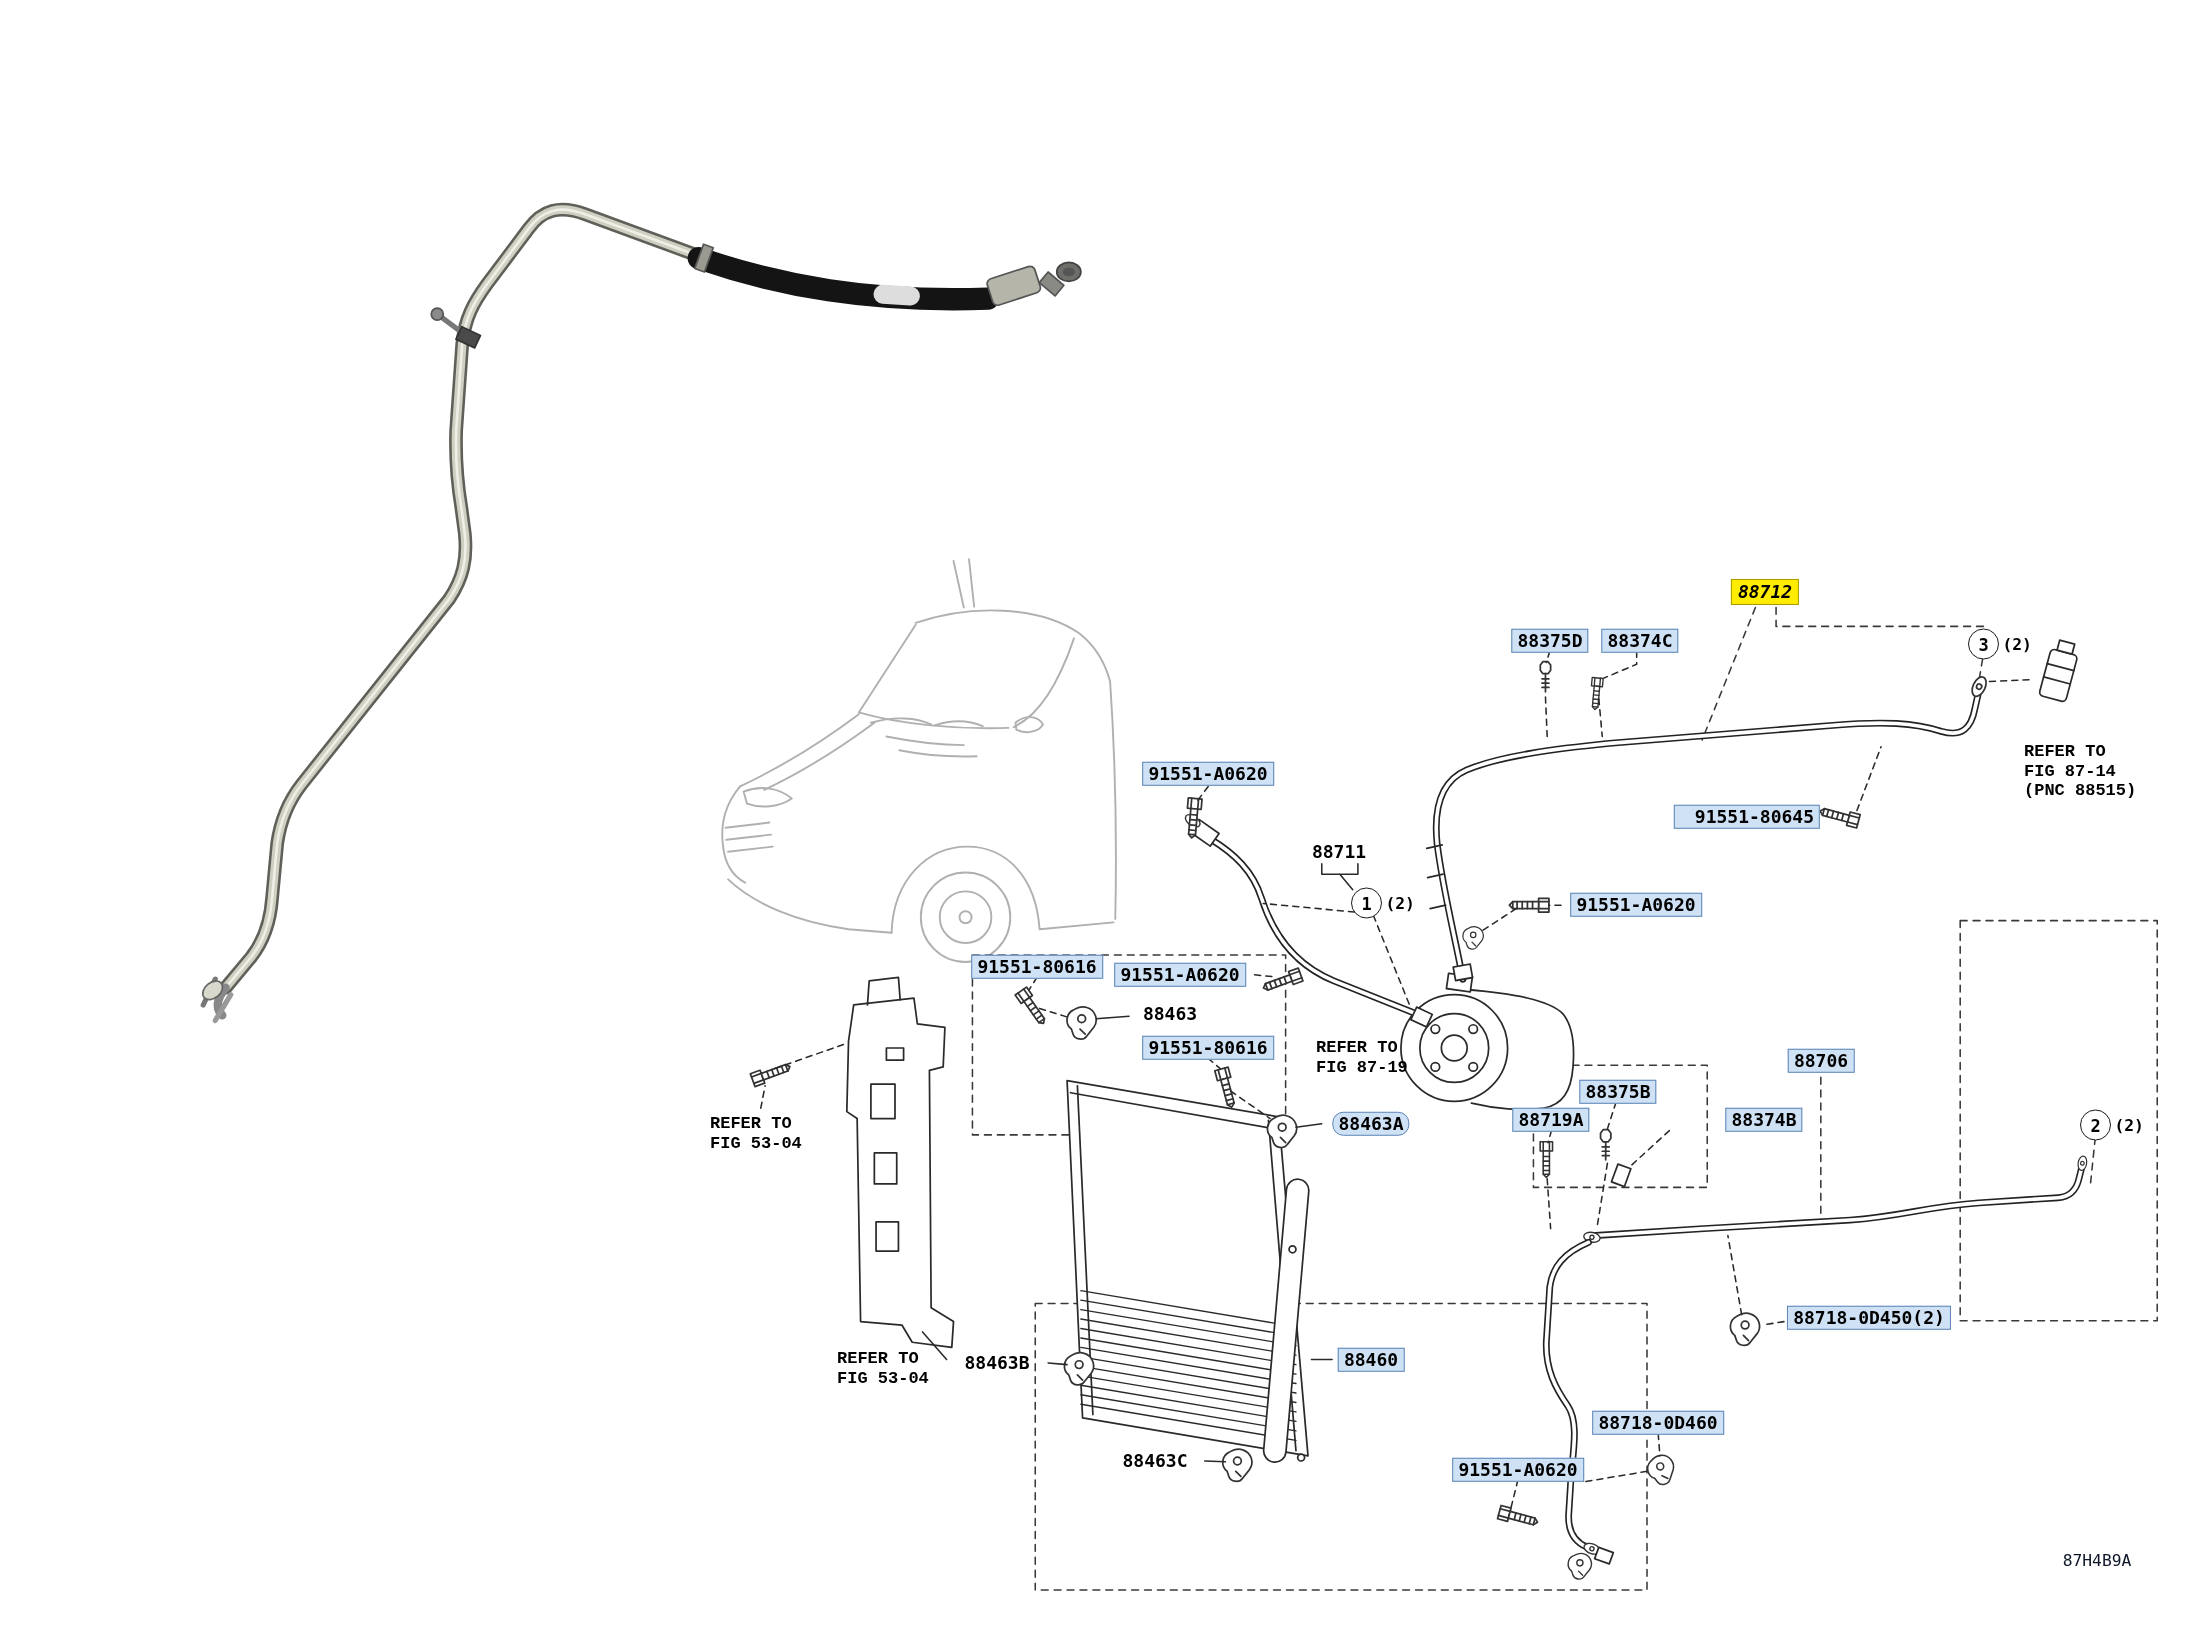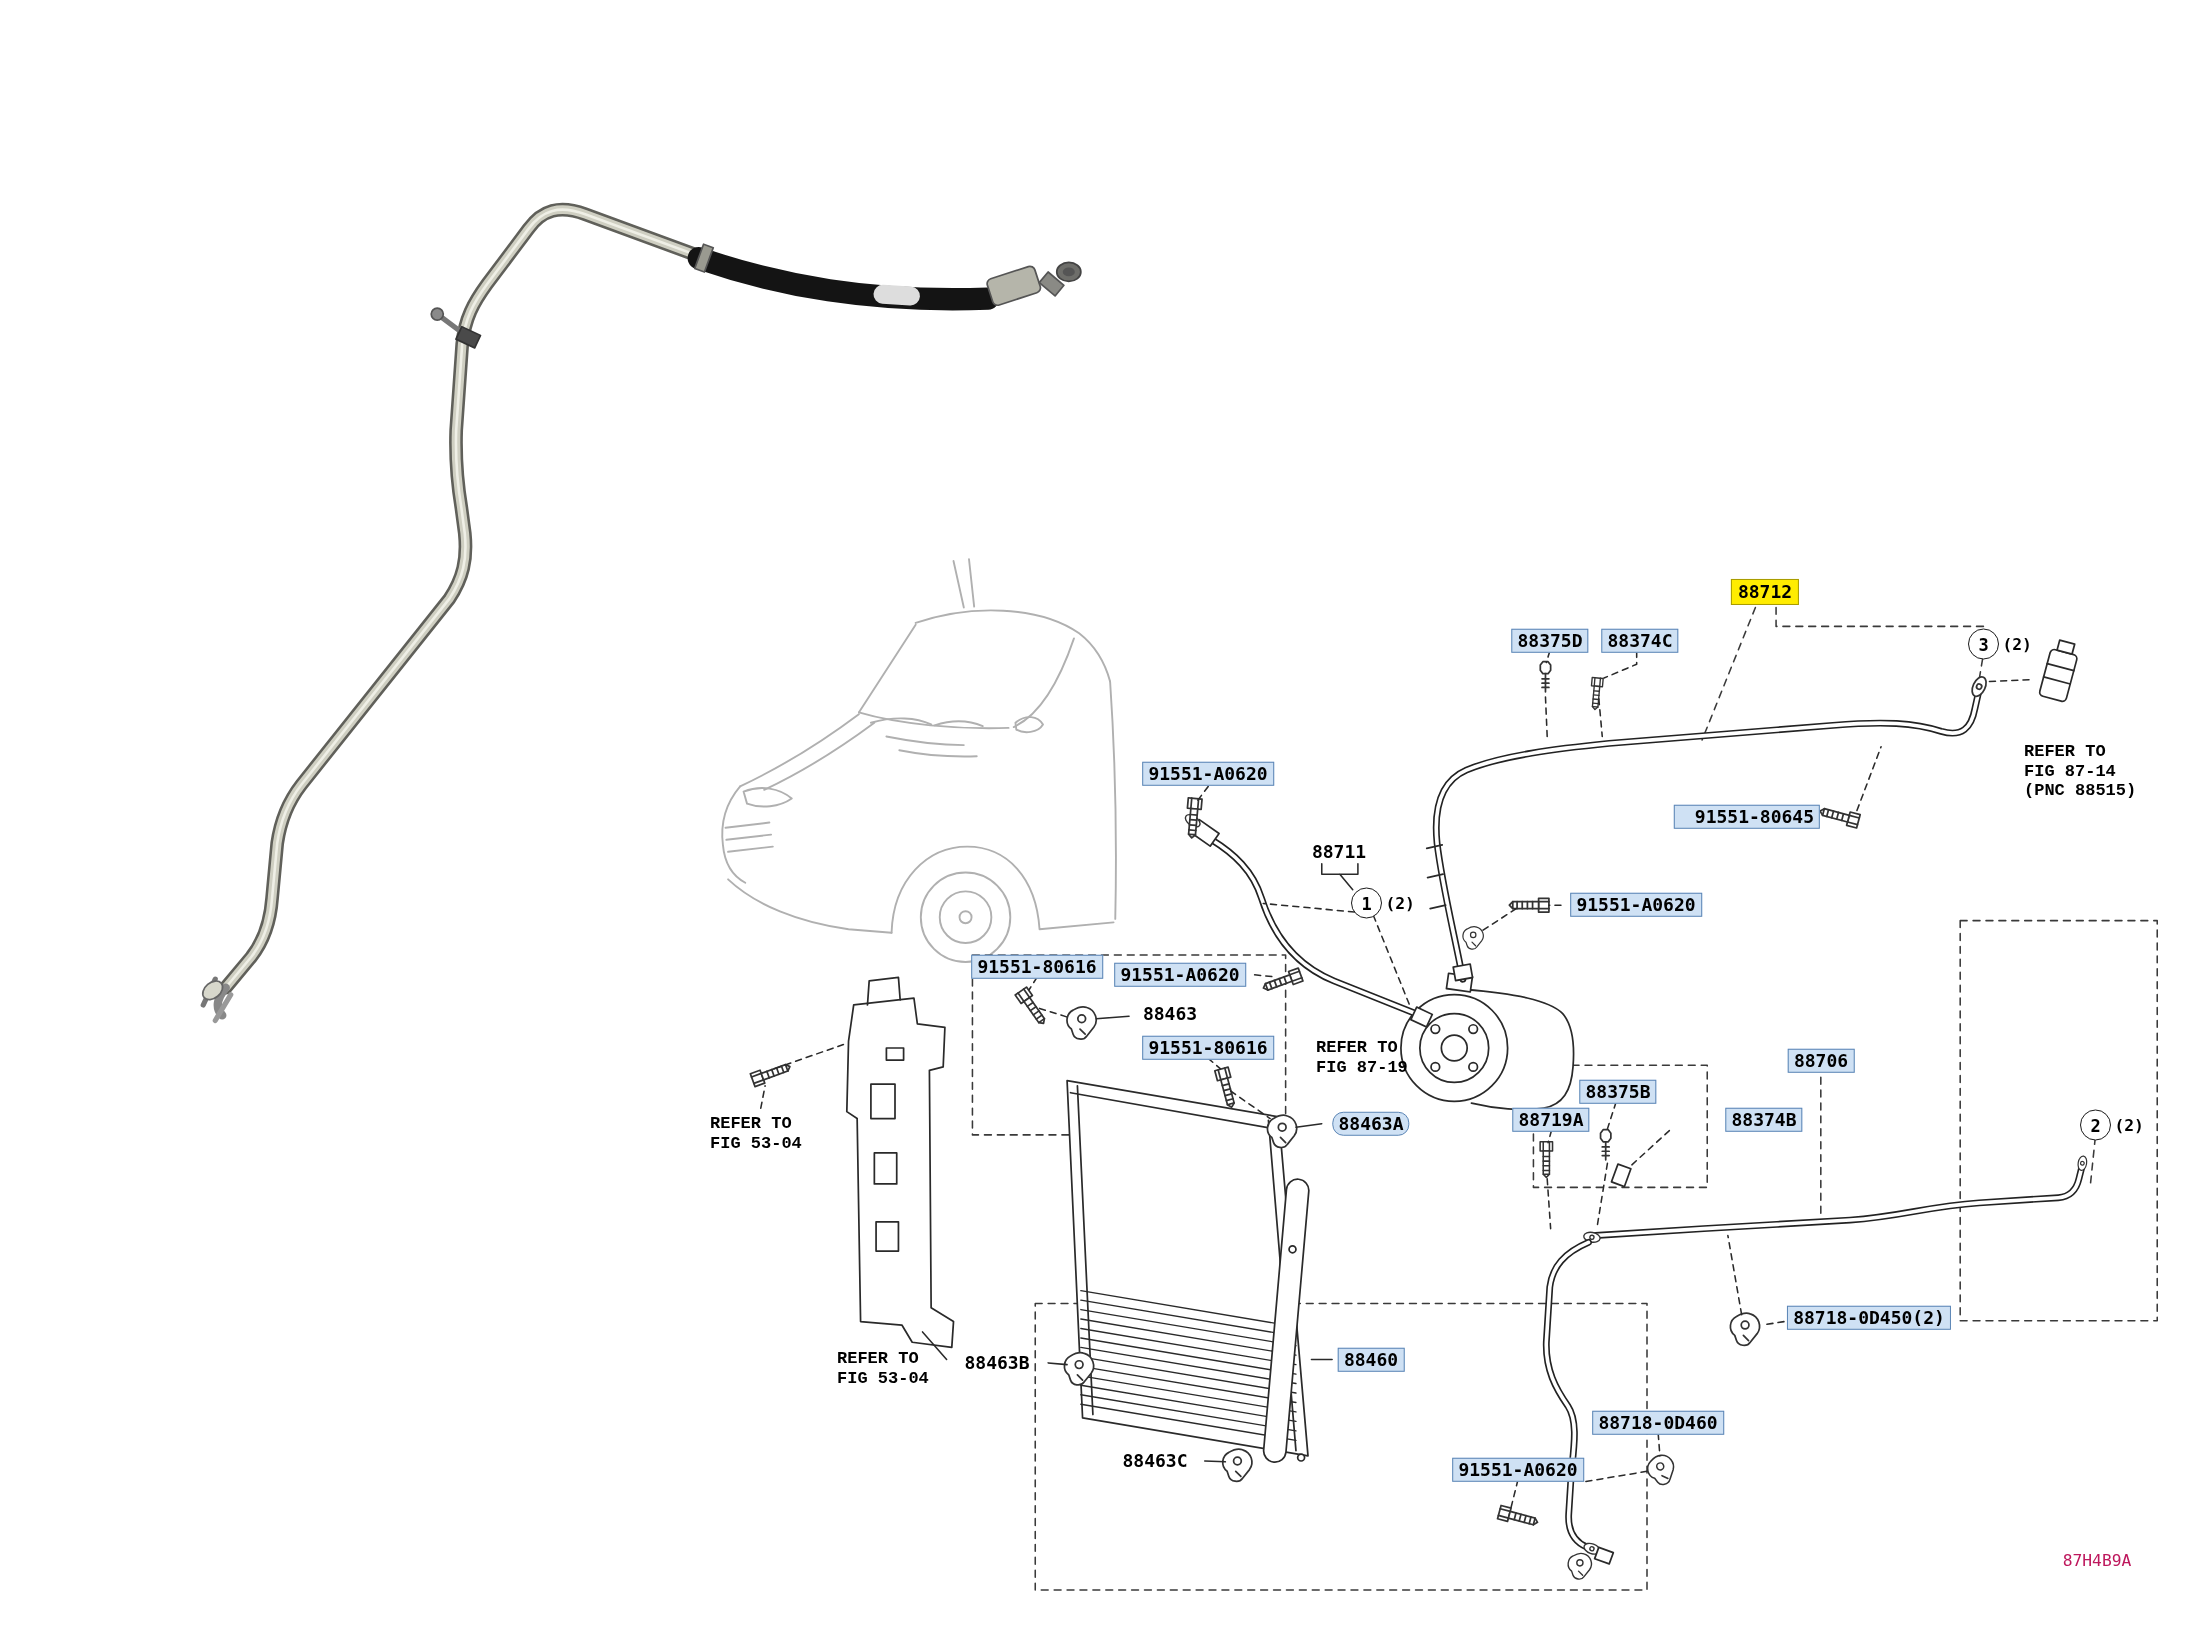--- a/index.html
+++ b/index.html
@@ -2,25 +2,25 @@
 <html style="font-size:13.8px"><head>
 <meta charset="utf-8">
 <style>
   html,body{margin:0;padding:0;background:#ffffff;}
   body{width:2203px;height:1652px;position:relative;overflow:hidden;
        font-family:"DejaVu Sans Mono","Liberation Mono",monospace;}
   #stage{position:absolute;left:0;top:0;width:2203px;height:1652px;}
   svg{position:absolute;left:0;top:0;}
   .part-label{position:absolute;font-weight:bold;font-size:18px;line-height:1.15;
       white-space:pre-line;color:#000;transform:translate(-50%,-50%);z-index:6;}
-  .style-selected{background:#ffec00;border:1.7px solid #a79a00;padding:1.7px 6px;}
+  .style-selected{background:#ffec00;border:1.7px solid #a79a00;padding:1.7px 6px;font-style:italic;}
   .style-related{background:#cfe1f4;border:1.3px solid #5b85b5;padding:0.9px 5.2px;}
   .style-plain{background:transparent;}
   .style-note{transform:none;font-size:17px;text-align:left;font-family:Liberation Mono, monospace;}
-  .style-code{transform:translate(-50%,-50%);color:#be185d;font-size:16.3px;font-weight:normal;}
+  .style-code{transform:translate(-50%,-50%);color:#0f172a;font-size:16.3px;font-weight:normal;}
   .callout{position:absolute;transform:translate(0,-50%);display:flex;align-items:center;gap:3.4px;z-index:6;}
   .callout .circ{width:29px;height:29px;border:1.9px solid #1a1a1a;border-radius:50%;
       background:#fff;display:flex;align-items:center;justify-content:center;
       font-size:17px;font-weight:bold;}
   .callout .qty{font-size:16.3px;font-weight:bold;}
   #watermark{position:absolute;left:964px;top:1024px;font-size:93px;font-weight:bold;
       letter-spacing:22.4px;color:rgba(110,110,110,0.09);z-index:2;font-family:"Liberation Sans",sans-serif;}
 </style>
 </head>
 <body>

